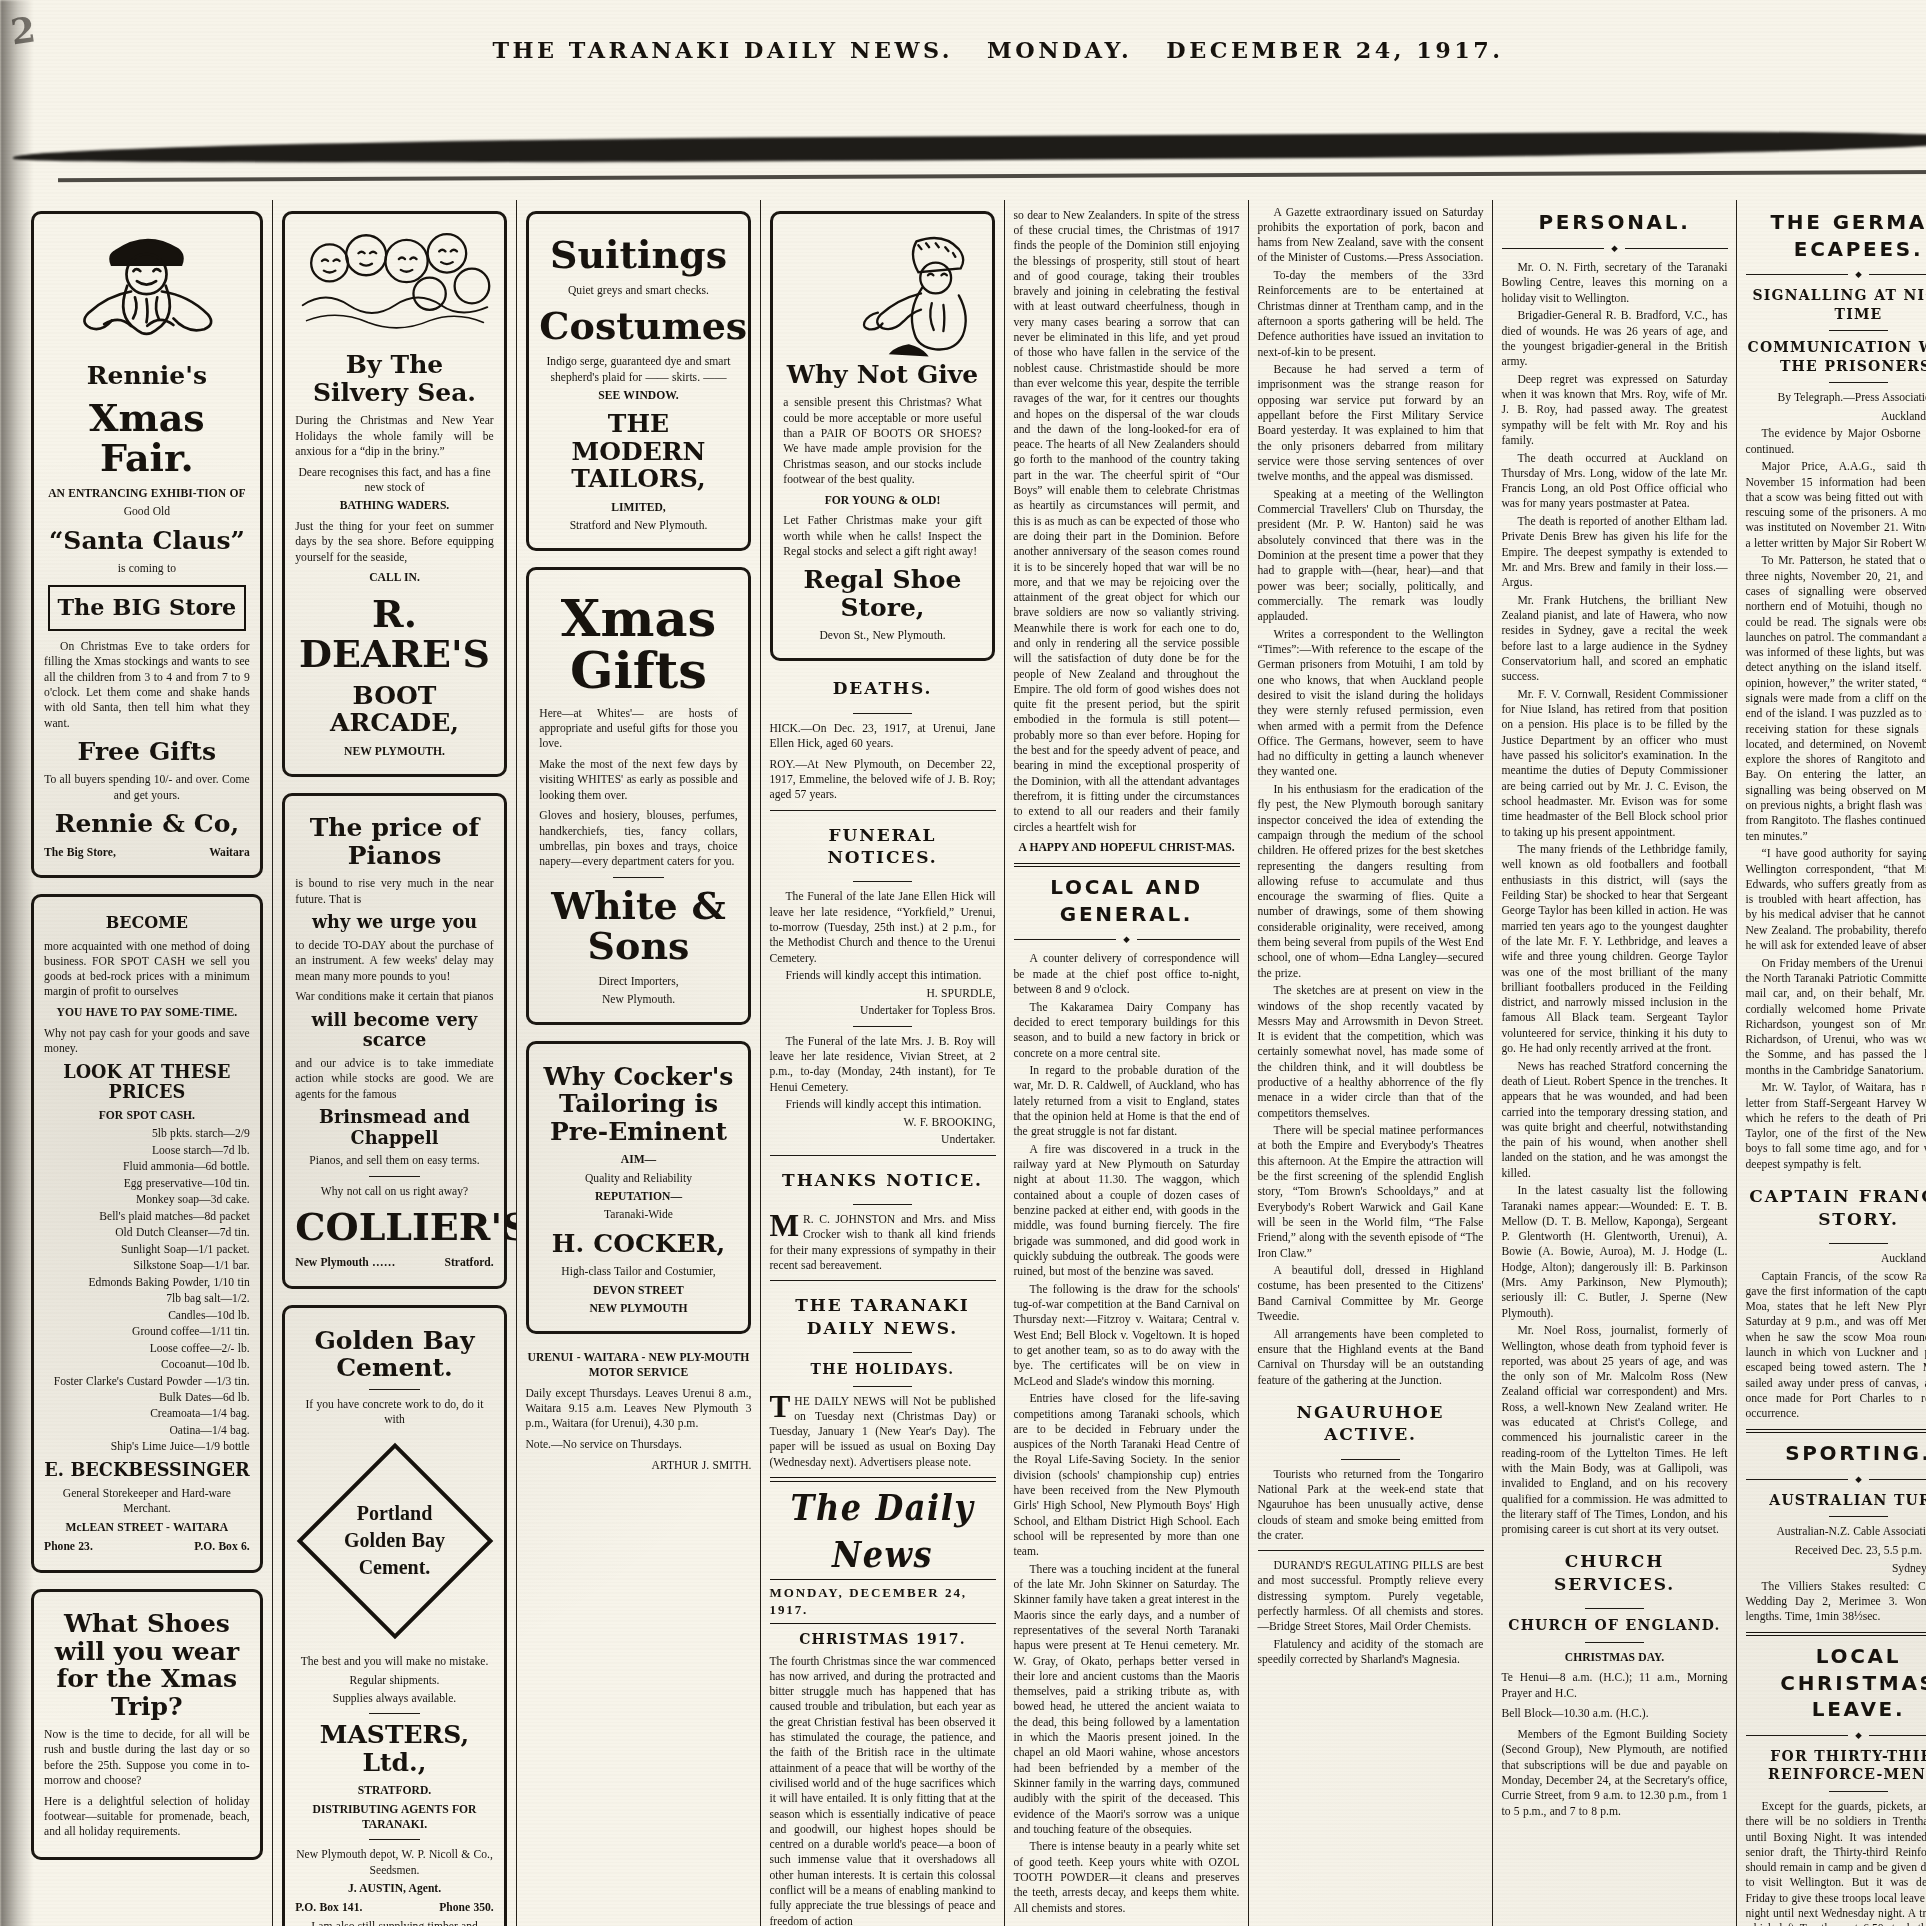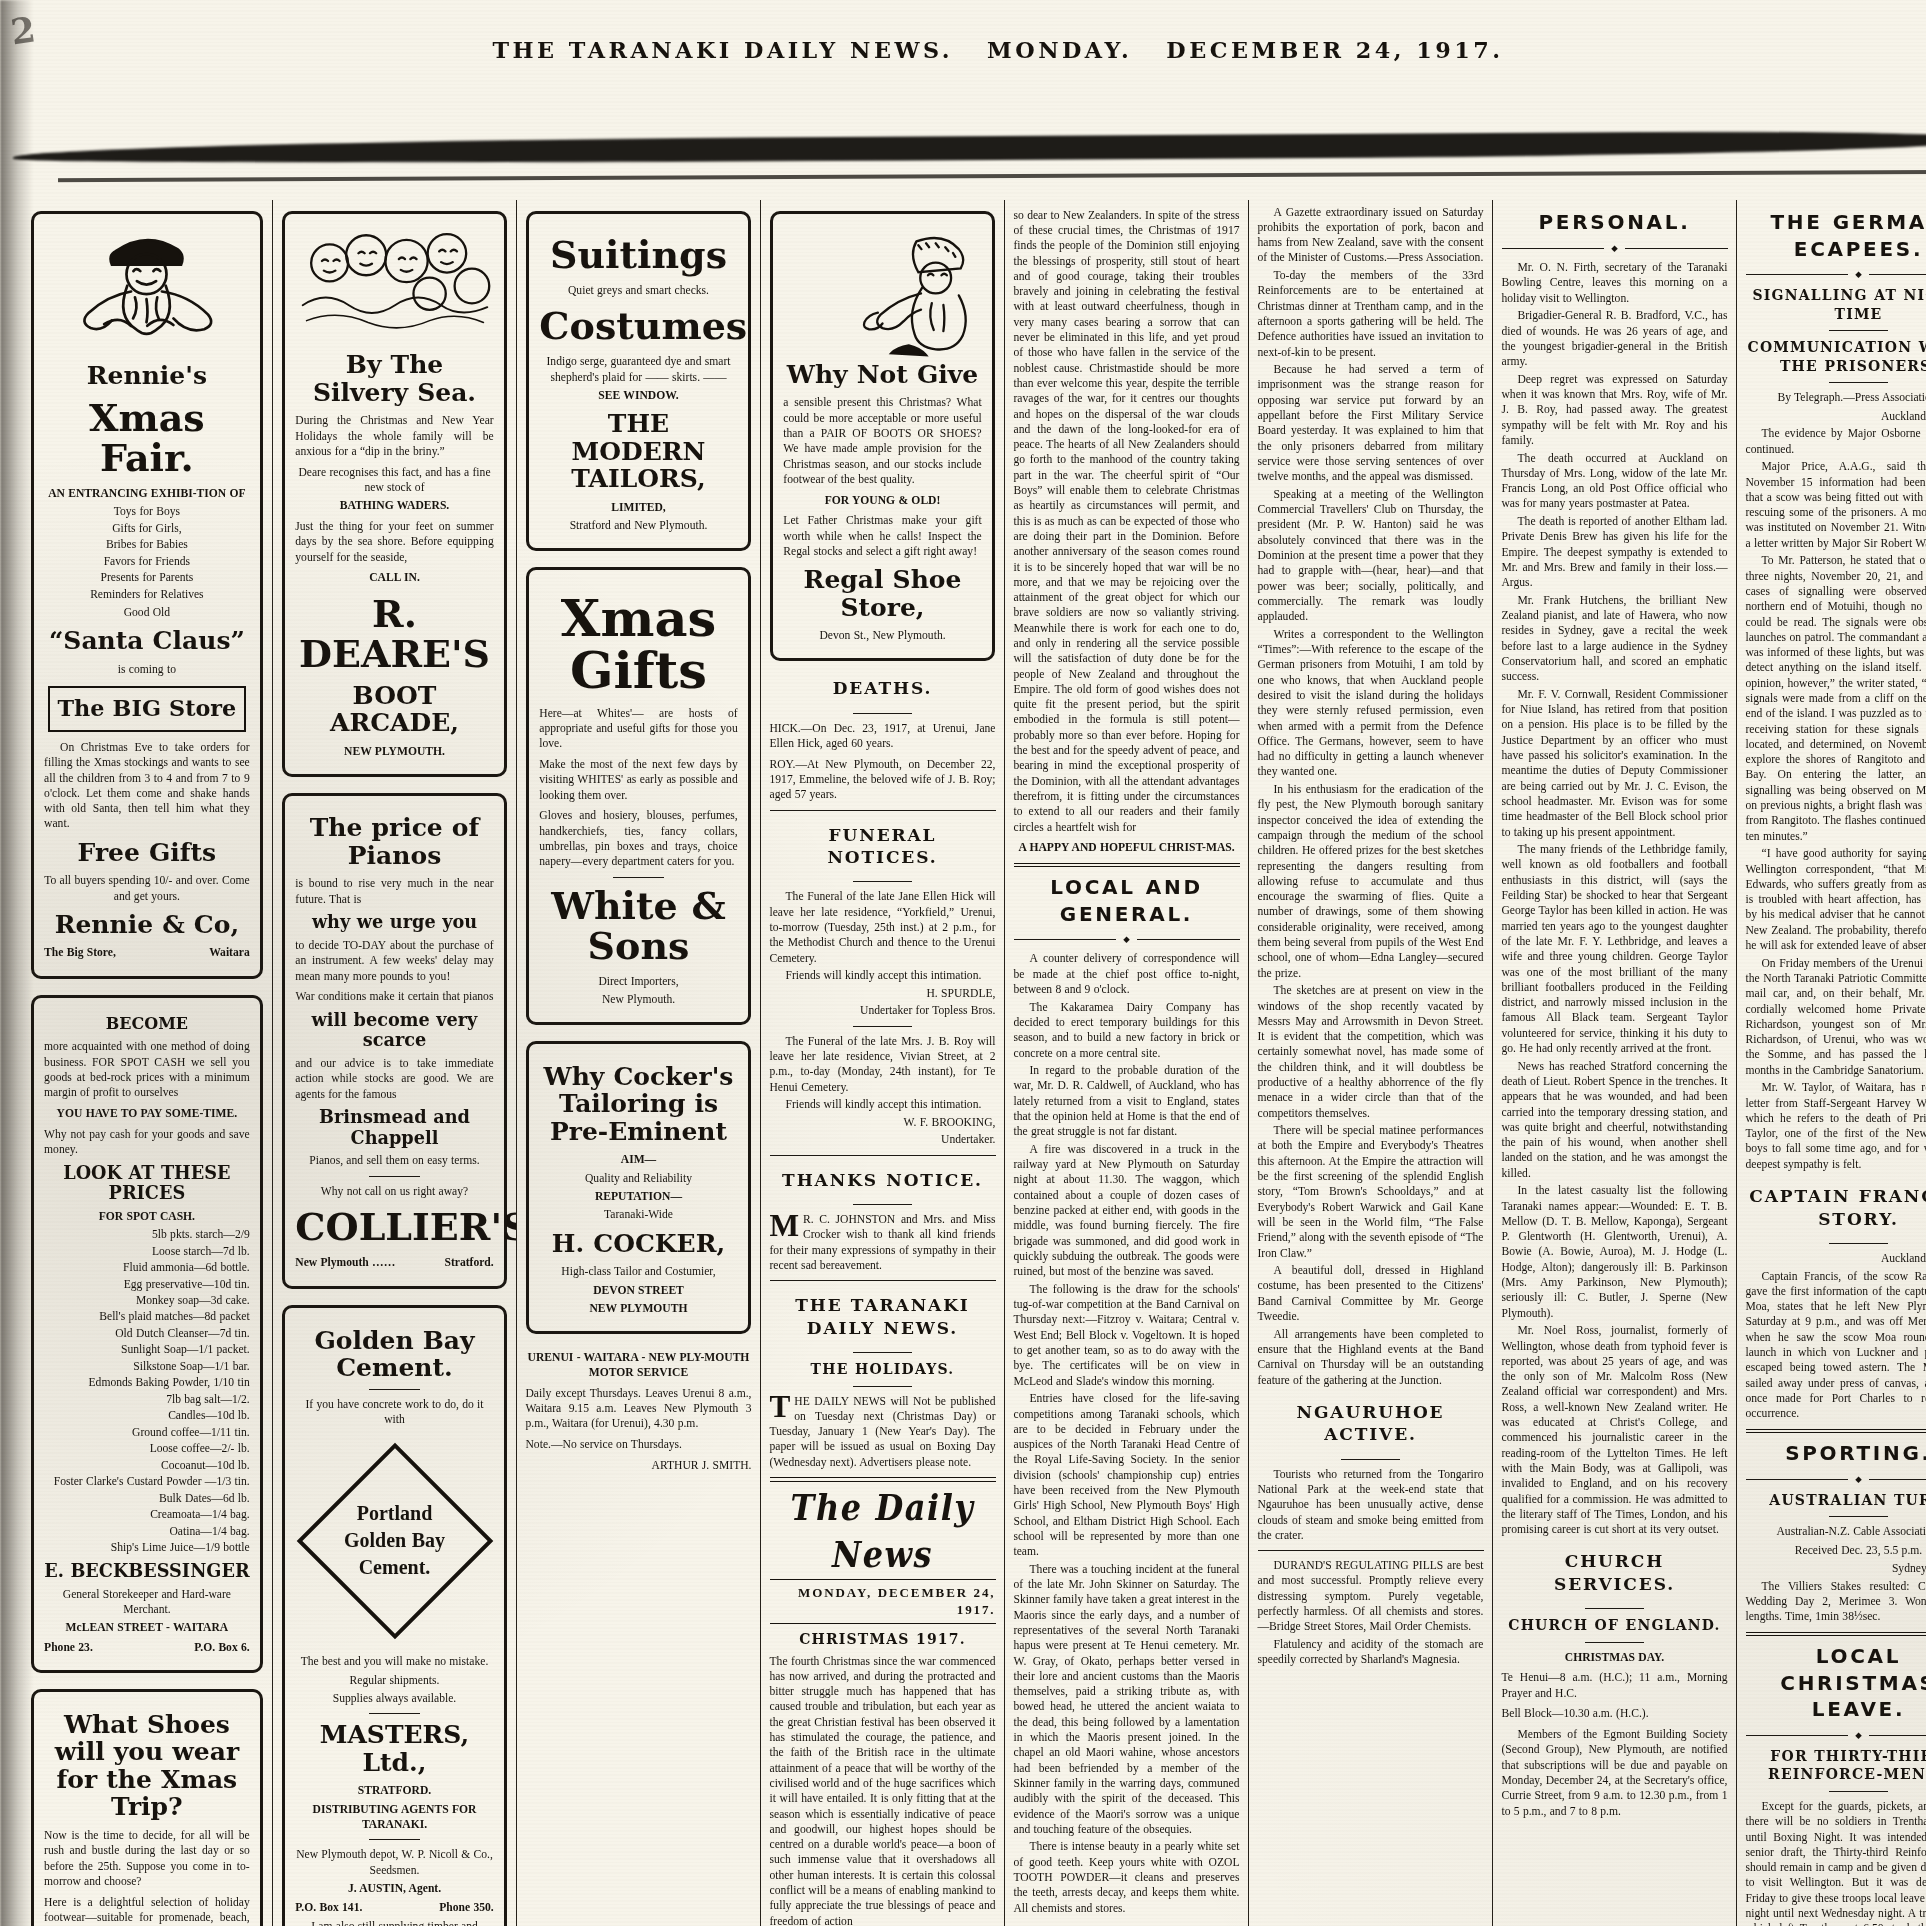--- a/index.html
+++ b/index.html
@@ -42,21 +42,21 @@
   .clist p{text-align:center;}
   .list p{text-align:right;}
   .rule{border:none;border-top:1.2px solid #1d1914;margin:7px auto;width:100%;}
   .rule.short{width:26%;}
   .rule.double{border-top:1.2px solid #16120d;border-bottom:1.2px solid #16120d;height:2.7px;background:none;}
   .orn{display:flex;align-items:center;gap:7px;margin:6.2px 0;}
   .orn .l{flex:1;border-top:1.2px solid #1d1914;}
   .orn .d{font-size:8.5px;}
   .blackletter{font-family:"DejaVu Serif",serif;font-weight:bold;font-style:italic;font-size:32px;text-align:center;
                letter-spacing:1.5px;transform:scaleY(1.12);margin:3.9px 0;}
-  .dateline{border-top:1.5px solid #16120d;border-bottom:1.5px solid #16120d;text-align:right;font-weight:bold;
+  .dateline{border-top:1.5px solid #16120d;border-bottom:1.5px solid #16120d;text-align:left;font-weight:bold;
             font-size:13px;letter-spacing:1.9px;padding:3.9px 0;margin:6.2px 0;text-indent:0;}
   .boxline{border:2.7px solid #16120d;padding:6.2px 3.1px;margin:8.5px 3.9px;text-align:center;
            font-family:"DejaVu Serif",serif;font-weight:bold;font-size:22.3px;}
   .drop::first-letter{font-size:2.7em;font-weight:bold;float:left;line-height:.78;padding:1.5px 3.9px 0 0;}
   .diamond{position:relative;height:216px;margin:5.4px auto;text-indent:0;}
   .diamond .sq{position:absolute;left:50%;top:50%;width:131px;height:131px;border:4.2px solid #16120d;
                transform:translate(-50%,-50%) rotate(45deg);}
   .diamond .txt{position:absolute;inset:0;display:flex;flex-direction:column;justify-content:center;align-items:center;
                 font-weight:bold;font-size:20px;line-height:1.35;}
   .sketch{display:block;margin:2.3px auto;}
@@ -88,28 +88,20 @@
                 <path d="M190 165 q-60 10 -110 55 q-25 25 5 40 q30 10 55 -20"></path>
                 <path d="M270 165 q70 10 120 60 q20 25 -10 38 q-45 12 -80 -28"></path>
                 <path d="M200 180 q10 30 -5 55 M230 185 q5 35 0 60 M258 180 q-8 32 4 56"></path>
                 <path d="M120 250 q40 -25 70 5 M300 252 q-35 -28 -68 2"></path>
               </g>
             </svg>
           </div>
           <div class="t-lg">Rennie's</div>
           <div class="t-xl">Xmas Fair.</div>
           <p class="cenb">AN ENTRANCING EXHIBI-TION OF</p>
-          <div class="clist">
-            <p>Toys for Boys</p>
-            <p>Gifts for Girls,</p>
-            <p>Bribes for Babies</p>
-            <p>Favors for Friends</p>
-            <p>Presents for Parents</p>
-            <p>Reminders for Relatives</p>
-          </div>
           <p class="cen">Good Old</p>
           <div class="t-lg">“Santa Claus”</div>
           <p class="cen">is coming to</p>
           <div class="boxline">The BIG Store</div>
           <p class="para">On Christmas Eve to take orders for filling the Xmas stockings and wants to see all the children from 3 to 4 and from 7 to 9 o'clock. Let them come and shake hands with old Santa, then tell him what they want.</p>
           <div class="t-lg">Free Gifts</div>
           <p class="cen">To all buyers spending 10/- and over. Come and get yours.</p>
           <div class="t-lg">Rennie &amp; Co,</div>
           <p class="split">
             <span>The Big Store,</span>

